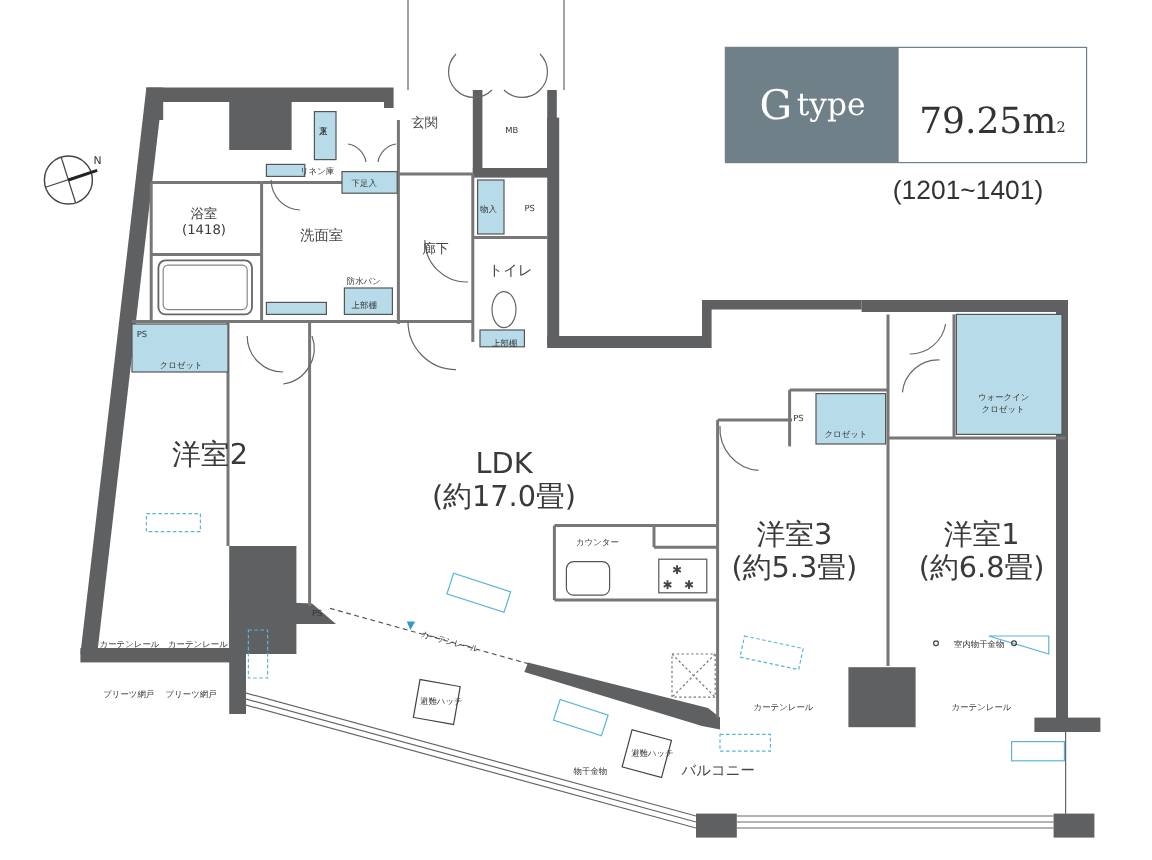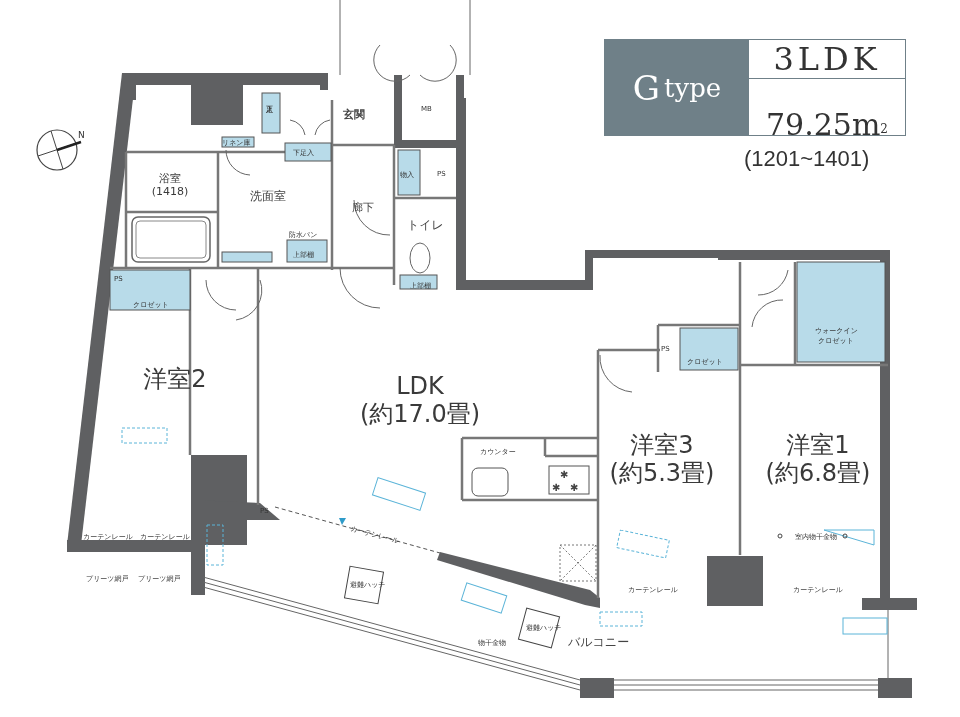--- a/index.html
+++ b/index.html
@@ -163,21 +163,20 @@
   <circle cx="780" cy="536" r="2" fill="none" stroke="#444"></circle>
   <circle cx="845" cy="536" r="2" fill="none" stroke="#444"></circle>
 </svg>
 
 <div class="badge">
   <div class="badge-type">
     <span>G</span>
       <span class="small">type</span>
   </div>
   <div class="badge-right">
-    <div class="badge-layout">3LDK</div>
     <div class="badge-area">
         <span>79.25m</span>
         <sup>2</sup>
       </div>
   </div>
 </div>
 <div class="units">(1201~1401)</div>
 
 <div class="tiny" style="left:78px;top:130px;font-size:9px;">N</div>
 
@@ -195,33 +194,33 @@
 <div class="room-label big" style="left:748px;top:432px;width:140px;">
   <div>洋室1</div>
     <div>(約6.8畳)</div>
 </div>
 <div class="room-label" style="left:140px;top:173px;width:60px;font-size:11px;">
   <div>浴室</div>
     <div>(1418)</div>
 </div>
 
 <div class="small-lbl" style="left:250px;top:188px;font-size:12px;">洗面室</div>
-<div class="small-lbl" style="left:343px;top:107px;font-size:11px;font-weight:bold;">玄関</div>
+<div class="small-lbl" style="left:343px;top:95px;font-size:11px;">玄関</div>
 <div class="small-lbl" style="left:352px;top:200px;font-size:11px;">廊下</div>
 <div class="small-lbl" style="left:407px;top:217px;font-size:12px;">トイレ</div>
 <div class="small-lbl" style="left:568px;top:634px;font-size:12px;">バルコニー</div>
 
 <div class="tiny" style="left:421px;top:105px;">MB</div>
 <div class="tiny" style="left:437px;top:170px;">PS</div>
 <div class="tiny" style="left:114px;top:275px;">PS</div>
 <div class="tiny" style="left:661px;top:345px;">PS</div>
 <div class="tiny" style="left:260px;top:507px;">PS</div>
 <div class="tiny" style="left:264px;top:100px;writing-mode:vertical-rl;">下足入</div>
 <div class="tiny" style="left:293px;top:148px;">下足入</div>
-<div class="tiny" style="left:222px;top:138px;">リネン庫</div>
+<div class="tiny" style="left:222px;top:138px;padding-left:28px;">リネン庫</div>
 <div class="tiny" style="left:400px;top:170px;">物入</div>
 <div class="tiny" style="left:289px;top:230px;">防水パン</div>
 <div class="tiny" style="left:293px;top:250px;">上部棚</div>
 <div class="tiny" style="left:410px;top:281px;">上部棚</div>
 <div class="tiny" style="left:133px;top:300px;">クロゼット</div>
 <div class="tiny" style="left:687px;top:357px;">クロゼット</div>
 <div class="tiny" style="left:815px;top:326px;">ウォークイン</div>
 <div class="tiny" style="left:818px;top:336px;">クロゼット</div>
 <div class="tiny" style="left:480px;top:447px;text-align:center;">カウンター</div>
 <div class="tiny" style="left:350px;top:530px;transform:rotate(15deg);">カーテンレール</div>

